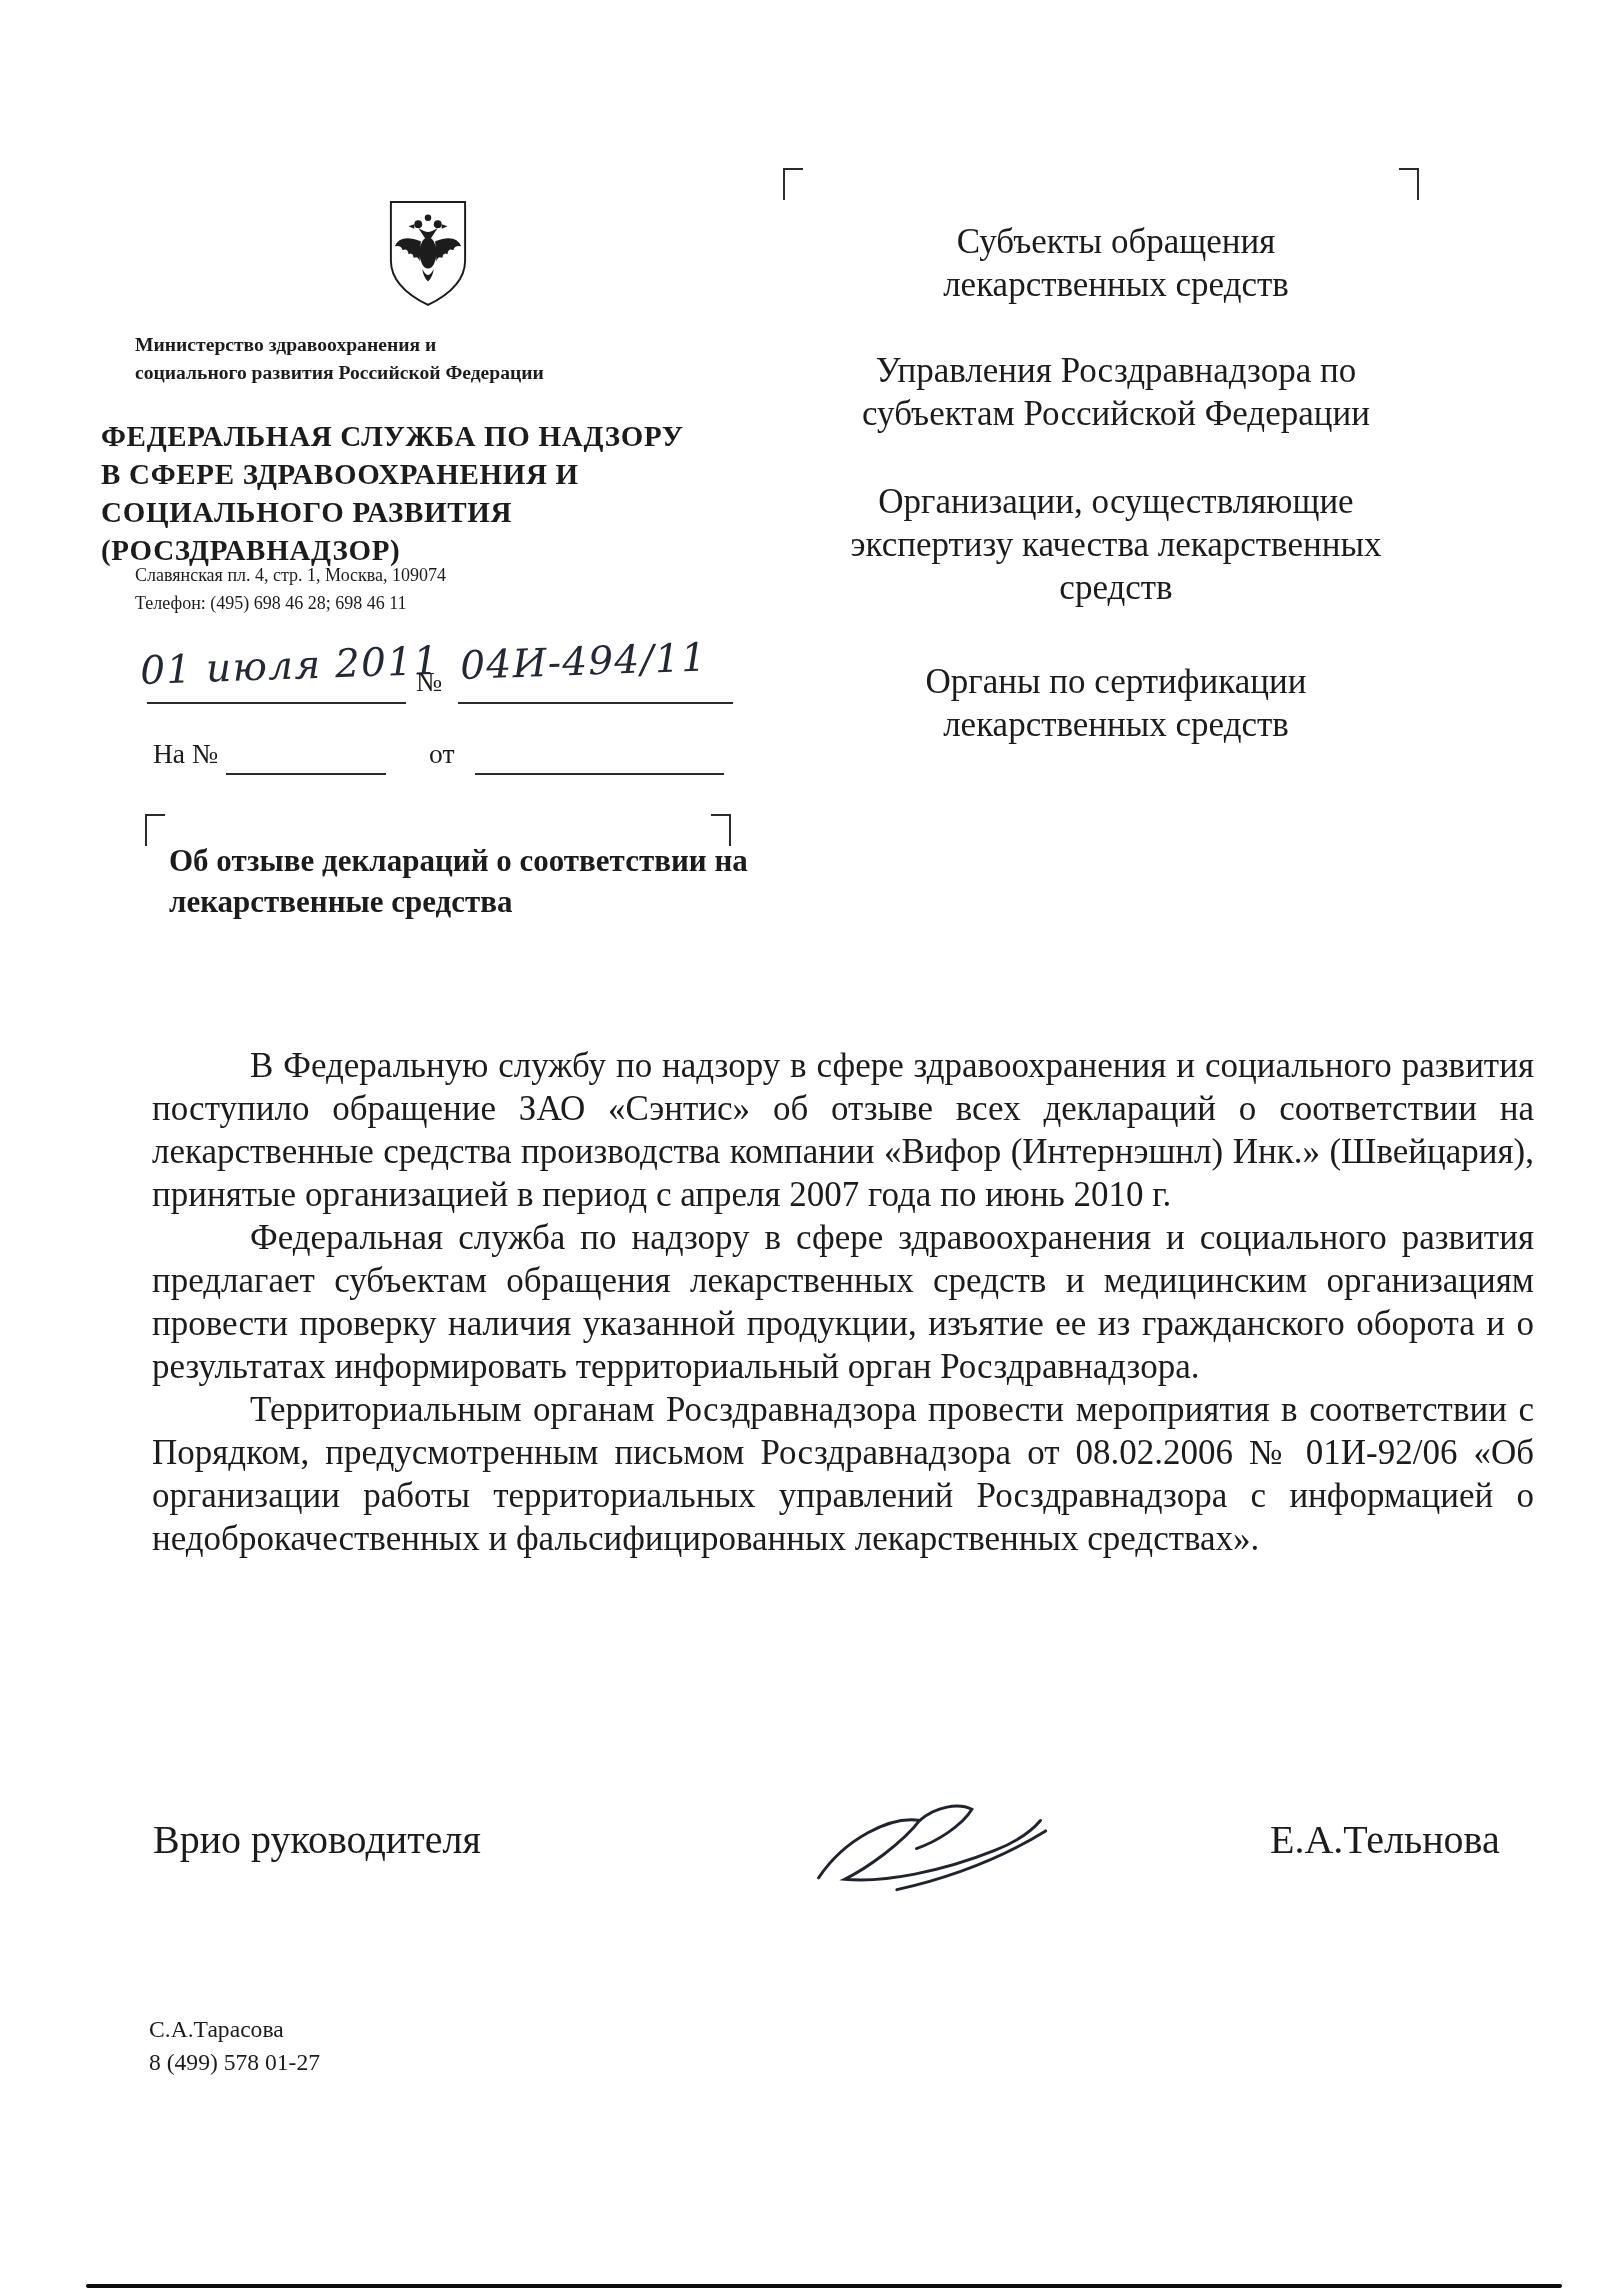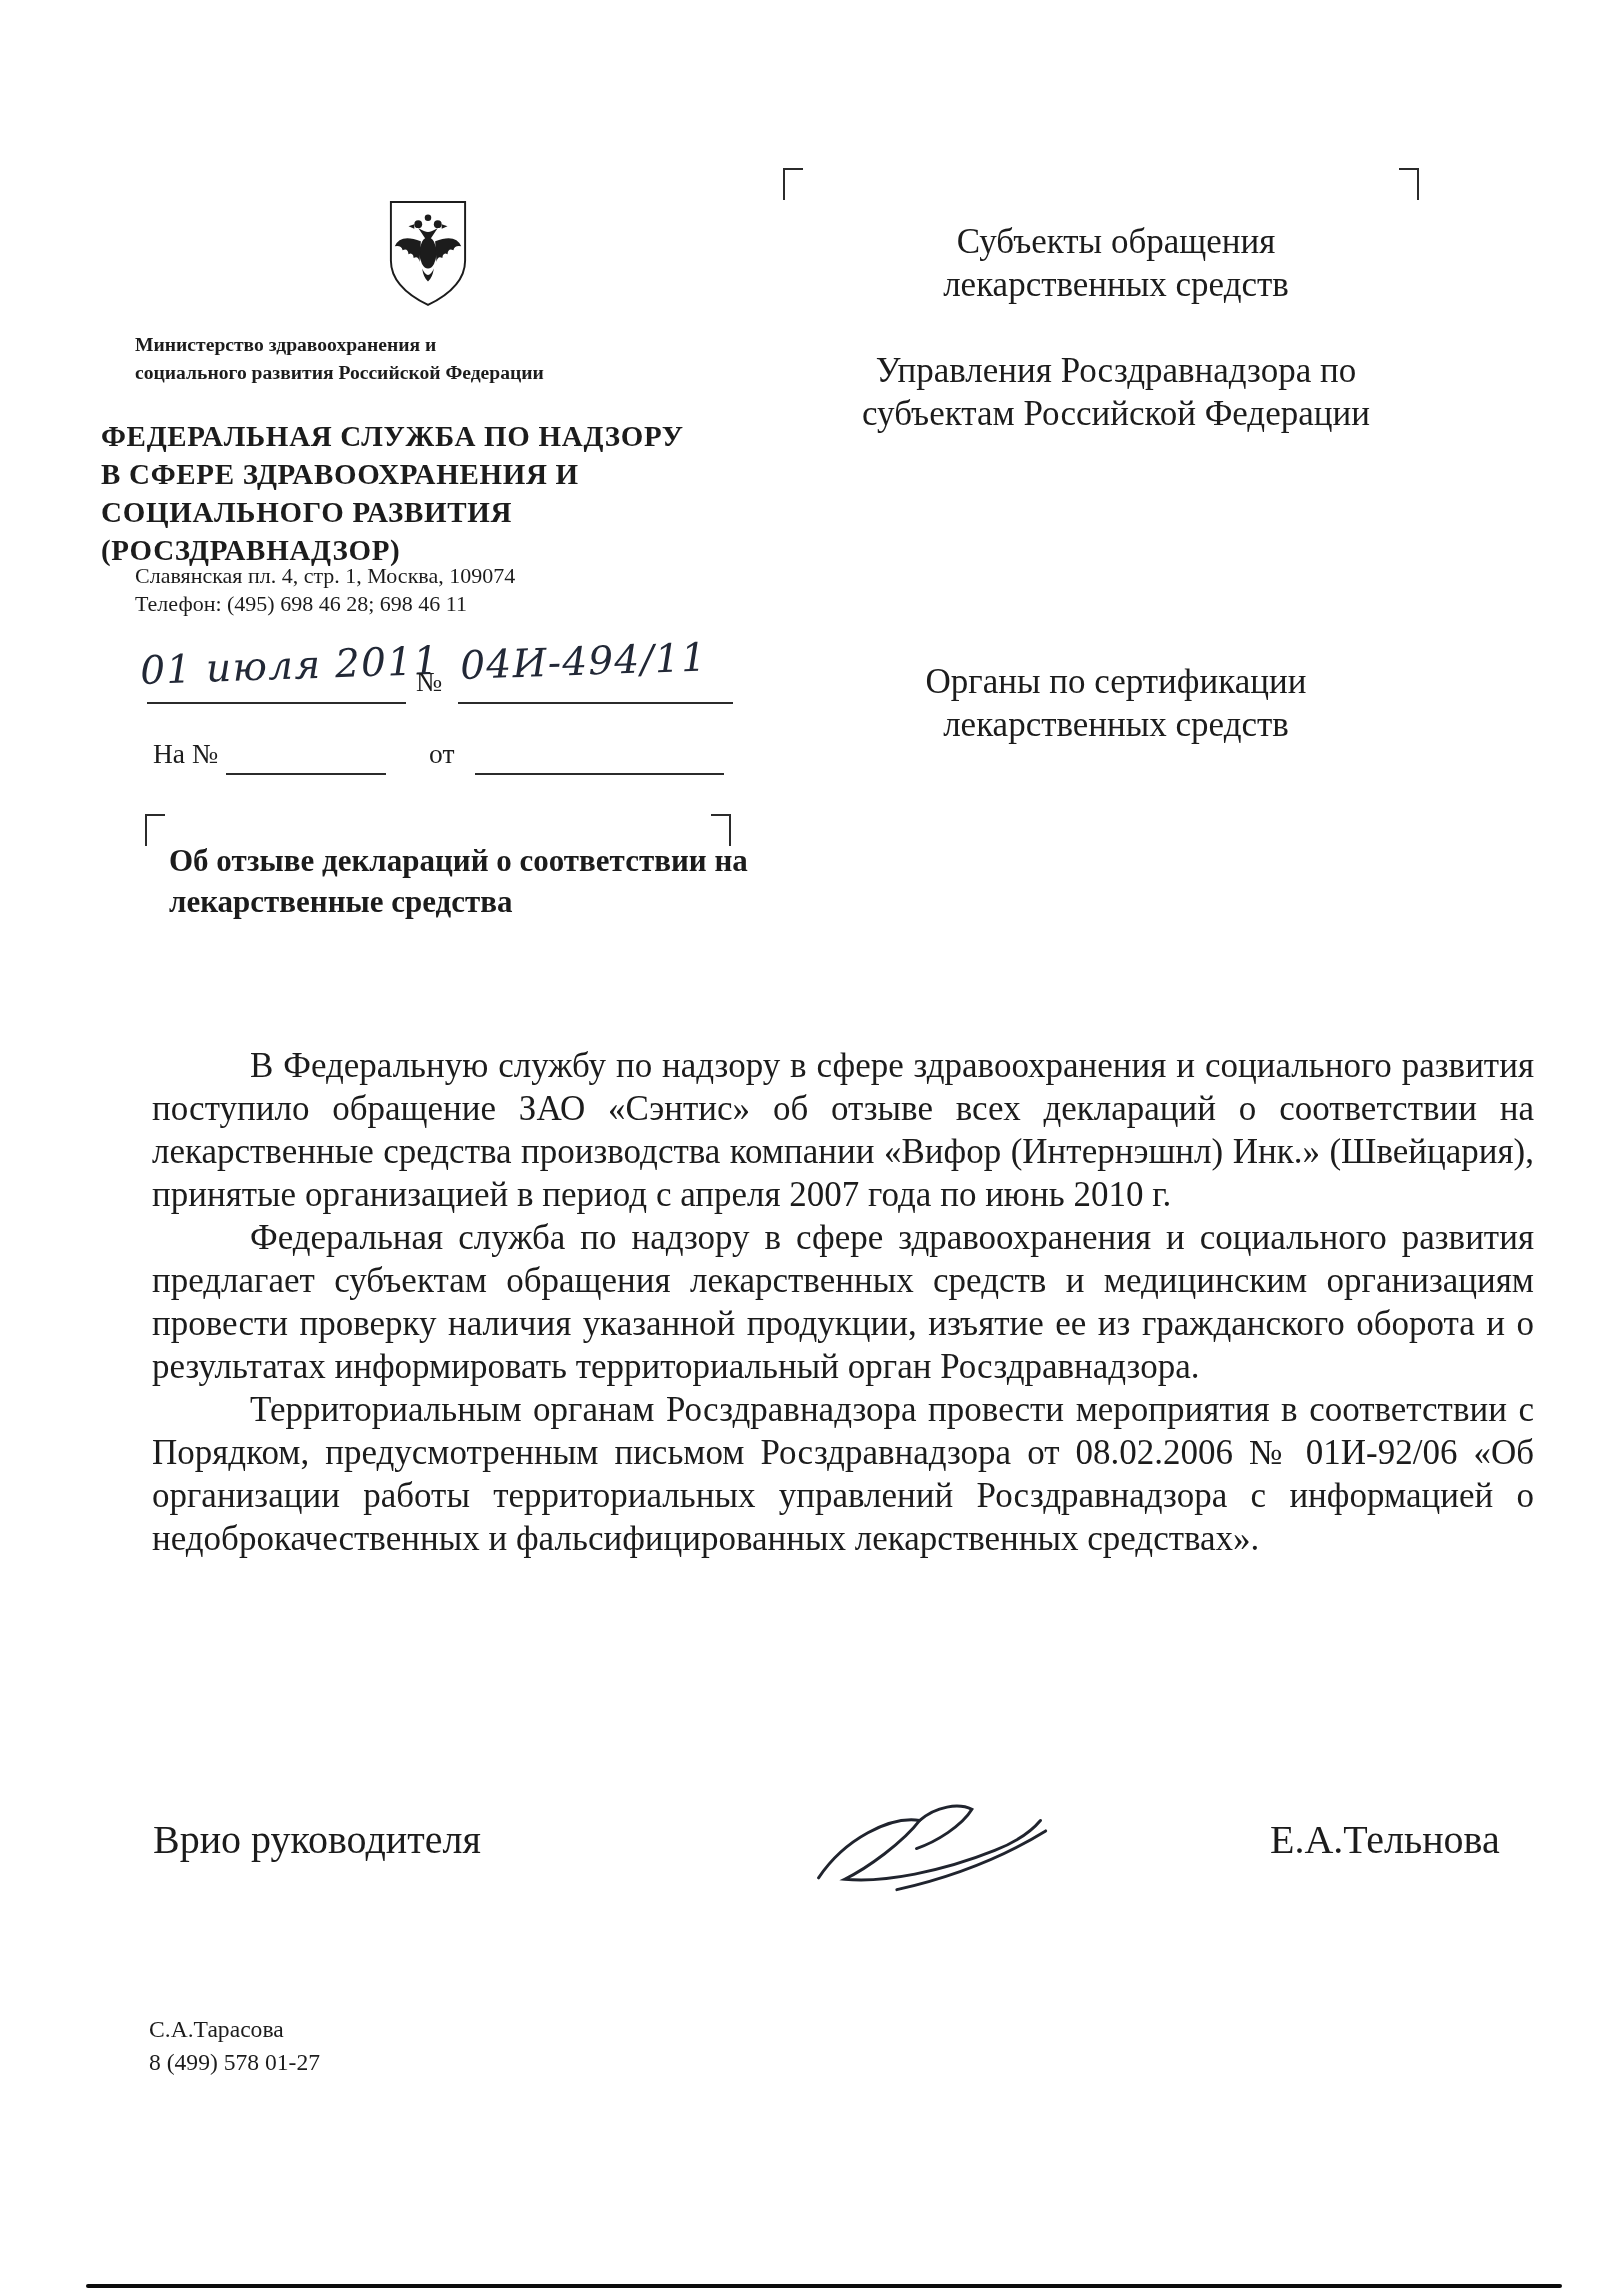--- a/index.html
+++ b/index.html
@@ -37,21 +37,21 @@
   .ministry {
     left: 135px; top: 331px; width: 589px;
     font-size: 19.6px; font-weight: bold; line-height: 27.5px;
   }
   .service {
     left: 101px; top: 405px; width: 655px;
     font-size: 29px; font-weight: bold; line-height: 38px; letter-spacing: 0.7px; margin-top: 12px;
   }
   .contact {
     left: 135px; top: 562px; width: 589px;
-    font-size: 22px; line-height: 27.5px;
+    font-size: 18px; line-height: 27.5px;
   }
   .contact span { display: block; }
 
   .typed { font-size: 27.5px; }
 
   .recipient {
     left: 805px; width: 622px;
     font-size: 35px; line-height: 43px; text-align: center; margin-top: 12px;
   }
 
@@ -130,20 +130,23 @@
 
   <div class="abs typed" style="left:153px; top:738px;">На №</div>
   <div class="blank" style="left:226px; top:773px; width:160px;"></div>
   <div class="abs typed" style="left:429px; top:738px;">от</div>
   <div class="blank" style="left:475px; top:773px; width:249px;"></div>
 
   <div class="abs recipient ml" style="top:208px;">Субъекты обращения
 лекарственных средств</div>
   <div class="abs recipient ml" style="top:337px;">Управления Росздравнадзора по
 субъектам Российской Федерации</div>
+  <div class="abs recipient ml" style="top:468px;">Организации, осуществляющие
+экспертизу качества лекарственных
+средств</div>
   <div class="abs recipient ml" style="top:648px;">Органы по сертификации
 лекарственных средств</div>
 
   <div class="corner tl" style="left:145px; top:814px;"></div>
   <div class="corner tr" style="left:711px; top:814px;"></div>
 
   <div class="abs subject ml">Об отзыве деклараций о соответствии на
 лекарственные средства</div>
 
   <div class="abs body-text">

